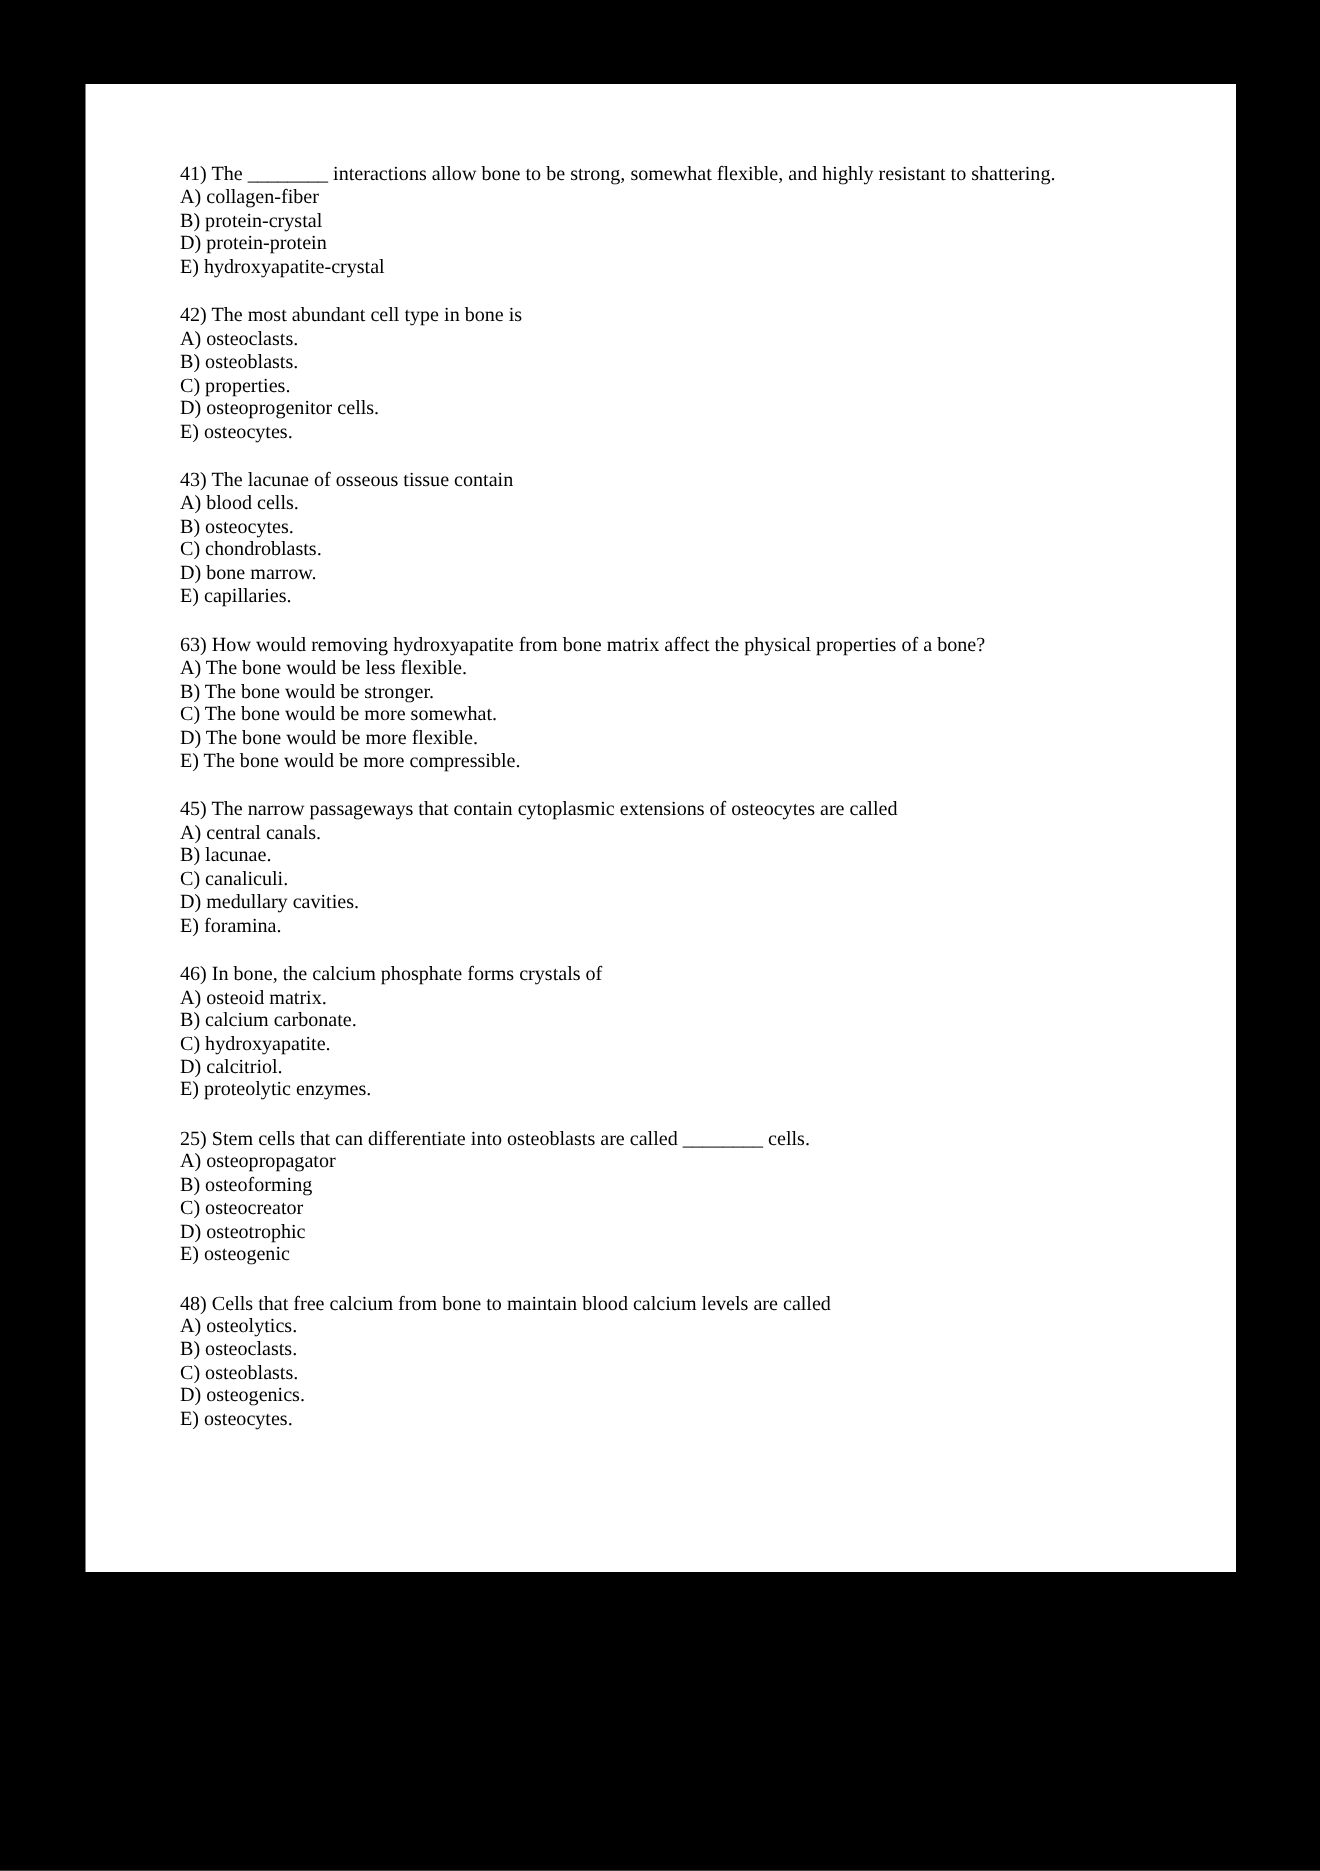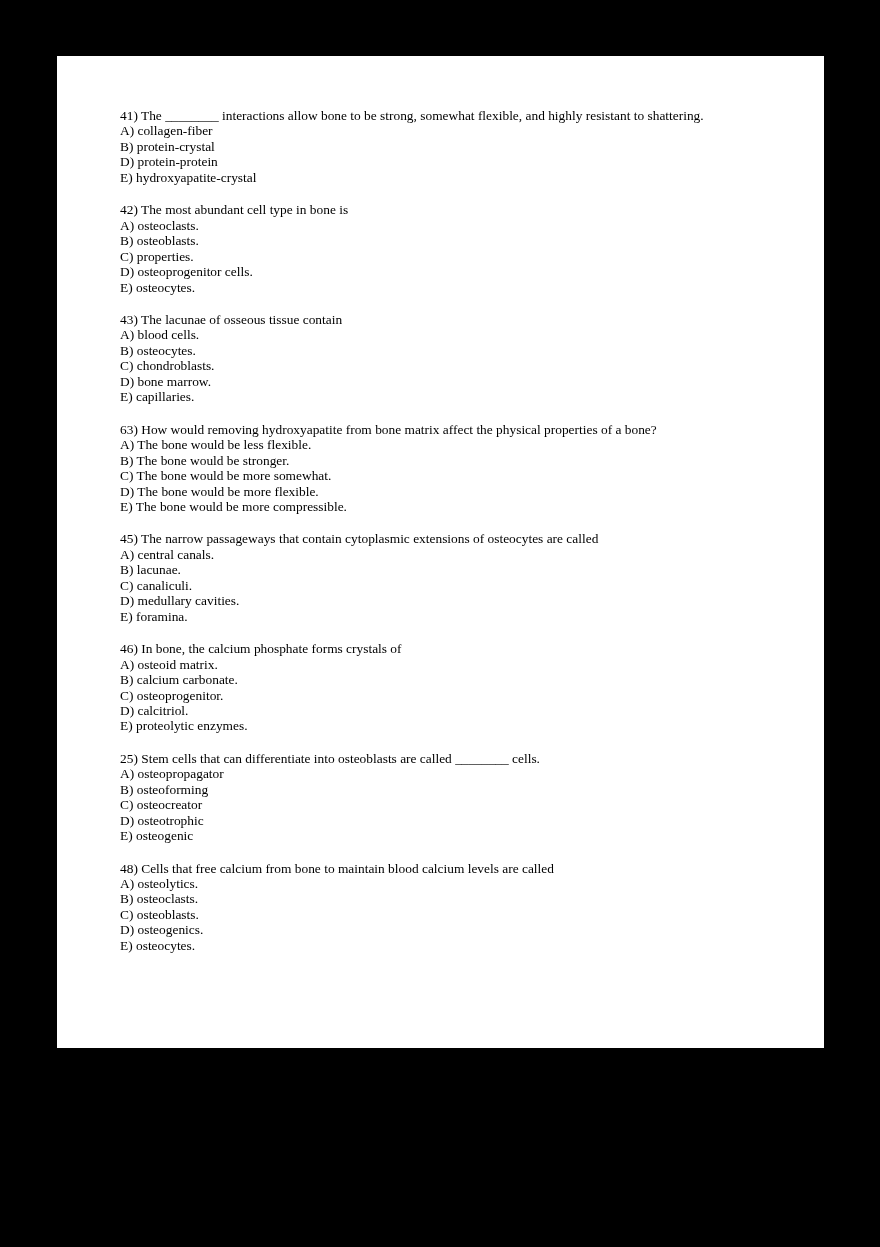--- a/index.html
+++ b/index.html
@@ -82,21 +82,21 @@
           <div class="line">A) central canals.</div>
           <div class="line">B) lacunae.</div>
           <div class="line">C) canaliculi.</div>
           <div class="line">D) medullary cavities.</div>
           <div class="line">E) foramina.</div>
         </div>
         <div class="question-block">
           <div class="line"><span>46)</span> <span>In bone, the calcium phosphate forms crystals of</span></div>
           <div class="line">A) osteoid matrix.</div>
           <div class="line">B) calcium carbonate.</div>
-          <div class="line">C) osteoprogenitor.</div>
+          <div class="line">C) hydroxyapatite.</div>
           <div class="line">D) calcitriol.</div>
           <div class="line">E) proteolytic enzymes.</div>
         </div>
         <div class="question-block">
           <div class="line"><span>25)</span> <span>Stem cells that can differentiate into osteoblasts are called ________ cells.</span></div>
           <div class="line">A) osteopropagator</div>
           <div class="line">B) osteoforming</div>
           <div class="line">C) osteocreator</div>
           <div class="line">D) osteotrophic</div>
           <div class="line">E) osteogenic</div>

